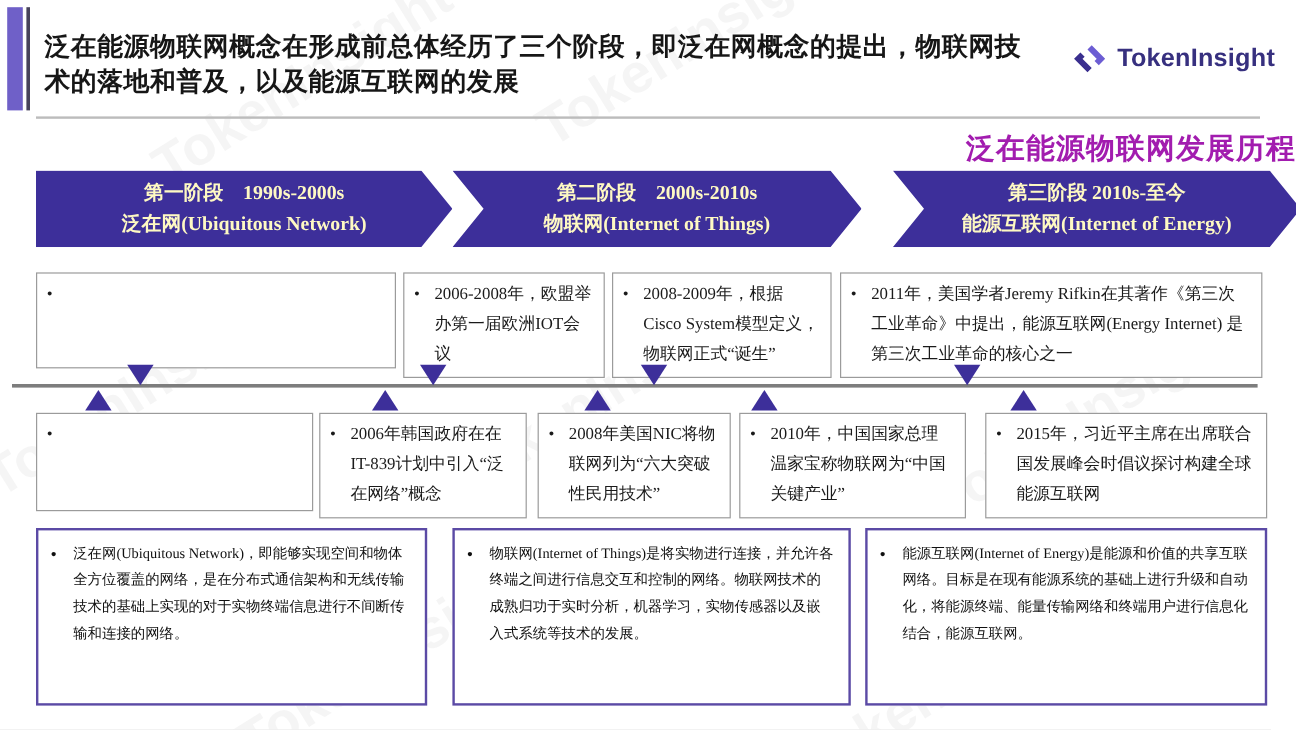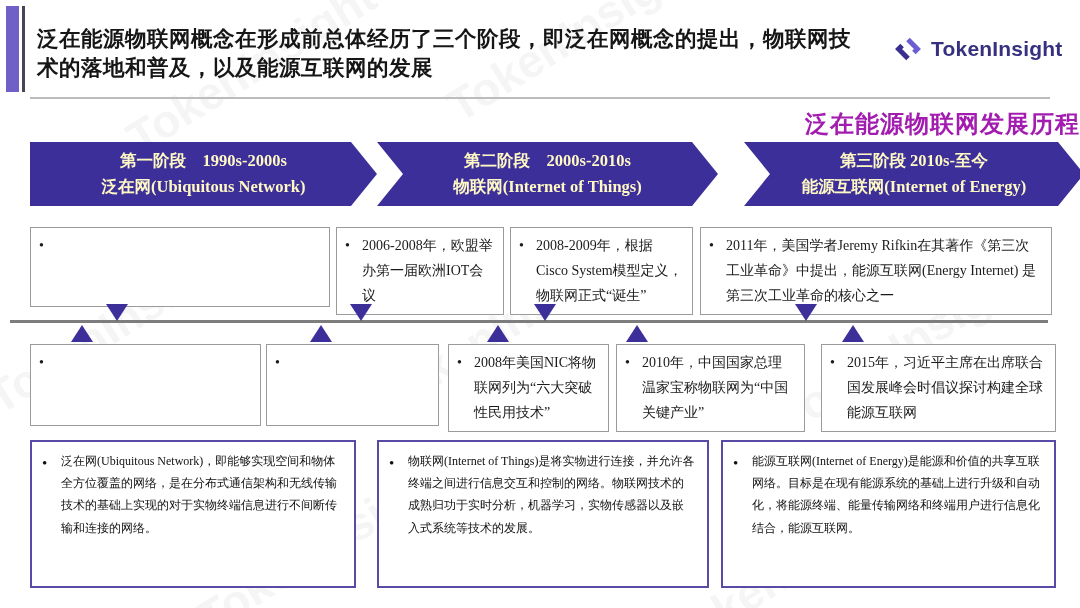--- a/index.html
+++ b/index.html
@@ -128,20 +128,21 @@
   <div class="tri tri-up" style="left:310px;"></div>
   <div class="tri tri-up" style="left:487px;"></div>
   <div class="tri tri-up" style="left:626px;"></div>
   <div class="tri tri-up" style="left:842px;"></div>
 
   <div class="event-box bot-row serif" style="left:30px;width:231px;">
     <span class="bullet">•</span>
   </div>
   <div class="event-box bot-row serif" style="left:266px;width:173px;">
     <span class="bullet">•</span>
+    <span class="txt">2006年韩国政府在在IT-839计划中引入“泛在网络”概念</span>
   </div>
   <div class="event-box bot-row serif" style="left:448px;width:161px;">
     <span class="bullet">•</span>
     <span class="txt">2008年美国NIC将物联网列为“六大突破性民用技术”</span>
   </div>
   <div class="event-box bot-row serif" style="left:616px;width:189px;">
     <span class="bullet">•</span>
     <span class="txt">2010年，中国国家总理温家宝称物联网为“中国关键产业”</span>
   </div>
   <div class="event-box bot-row serif" style="left:821px;width:235px;">

